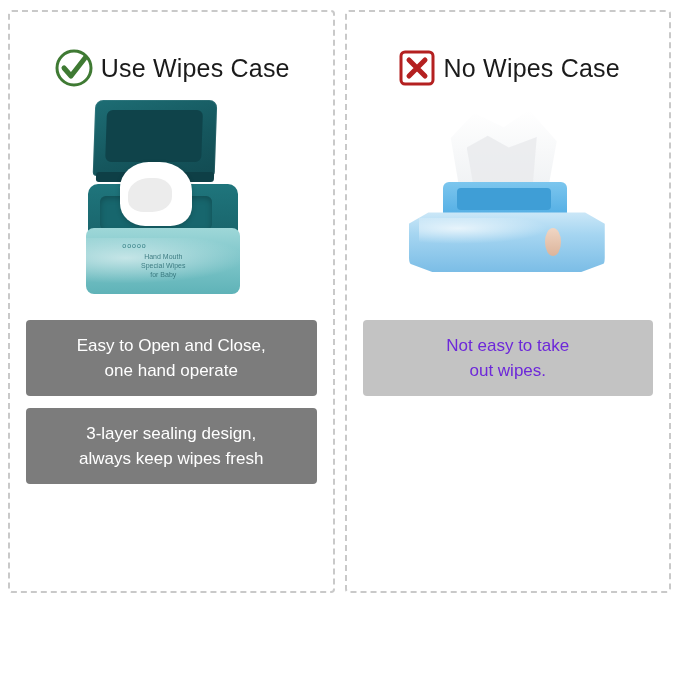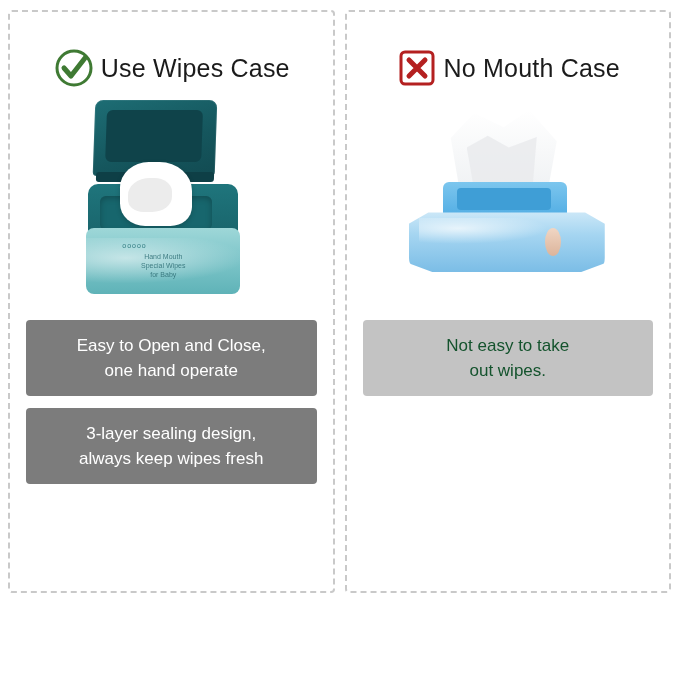--- a/index.html
+++ b/index.html
@@ -273,21 +273,21 @@
     font-size: 17px;
     line-height: 25px;
     padding: 12px 21px;
     min-height: 52px;
     display: flex;
     align-items: center;
     justify-content: center;
   }
   .feature.light {
     background: #c3c3c3;
-    color: #14532d;
+    color: #6d28d9;
   }
   .feature span { display: block; }
 </style>
 </head>
 <body>
 
 <div class="board">
 
   <div class="panel">
     <div class="panel-head">
@@ -329,21 +329,21 @@
   </div>
 
   <div class="panel">
     <div class="panel-head">
       <div class="mark">
         <svg width="42" height="42" viewBox="0 0 42 42">
           <rect x="5" y="5" width="32" height="32" rx="4" fill="none" stroke="#b42020" stroke-width="3"></rect>
           <path d="M13 13 L29 29 M29 13 L13 29" fill="none" stroke="#b42020" stroke-width="5" stroke-linecap="round"></path>
         </svg>
       </div>
-      <div class="panel-title">No Mouth Case</div>
+      <div class="panel-title">No Wipes Case</div>
     </div>
 
     <div class="art">
       <div class="pack-wrap">
         <div class="pack-tissue"></div>
         <div class="pack-tissue2"></div>
         <div class="pack-top"></div>
         <div class="pack-top-inner"></div>
         <div class="pack-body"></div>
         <div class="pack-oval"></div>

